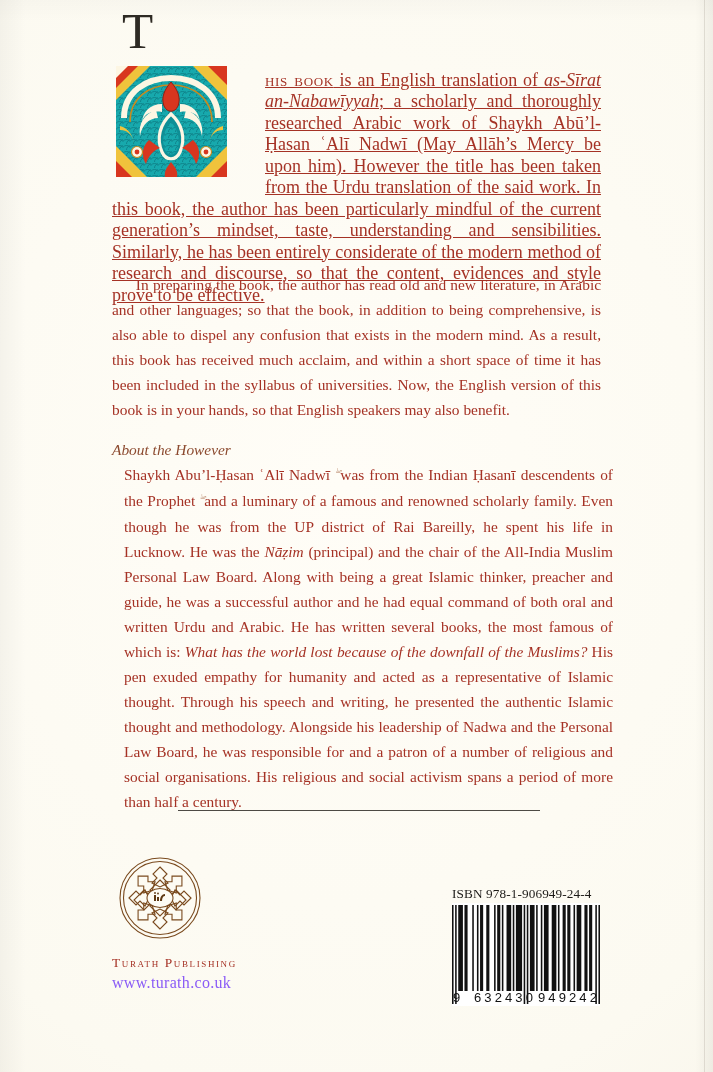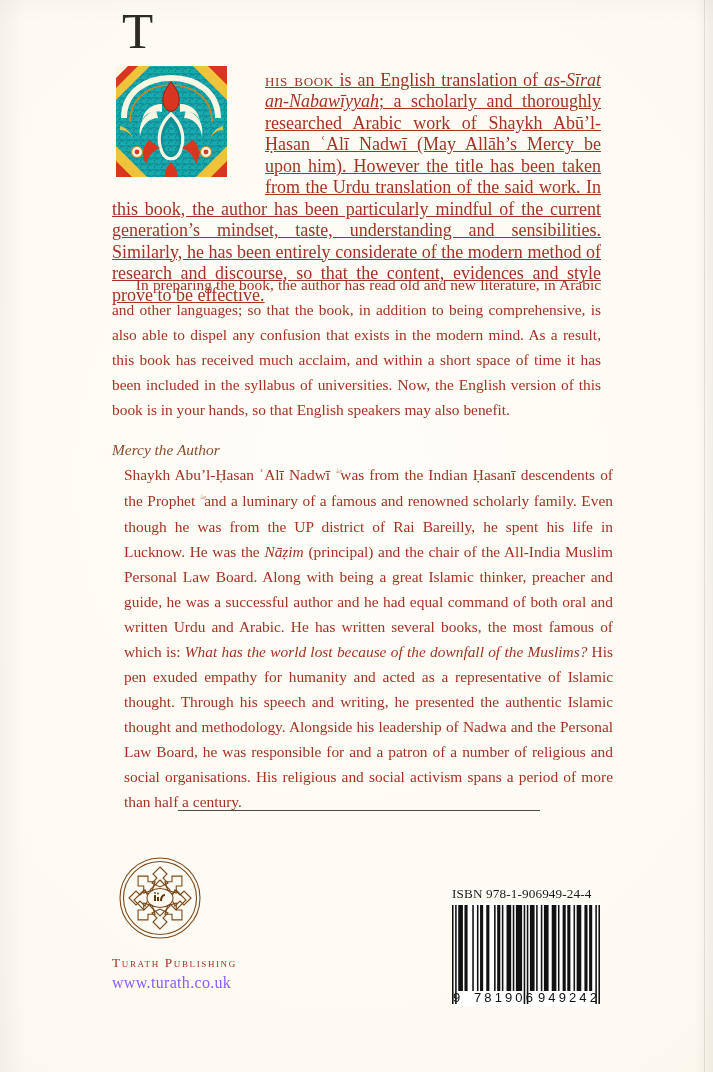--- a/index.html
+++ b/index.html
@@ -239,21 +239,21 @@
   <div id="para1" class="body-text" style="position:absolute;top:70px;">
     <div class="shape-pad"></div>
     
     <span class="smallcaps">his book</span><span> is an English translation of </span><span class="ital">as-Sīrat</span> <span class="ital">an-Nabawīyyah</span><span>; a scholarly and thoroughly researched Arabic work of Shaykh Abū’l-Ḥasan ʿAlī Nadwī (May Allāh’s Mercy be upon him). However the title has been taken from the Urdu translation of the said work. In this book, the author has been particularly mindful of the current generation’s mindset, taste, understanding and sensibilities. Similarly, he has been entirely considerate of the modern method of research and discourse, so that the content, evidences and style prove to be effective.</span>
   </div>
 
   <div id="dropcap">T</div>
 
   <div class="body-text indent" style="top:272px;">In preparing the book, the author has read old and new literature, in Arabic and other languages; so that the book, in addition to being comprehensive, is also able to dispel any confusion that exists in the modern mind. As a result, this book has received much acclaim, and within a short space of time it has been included in the syllabus of universities. Now, the English version of this book is in your hands, so that English speakers may also benefit.</div>
 
-  <div id="about-heading">Mercy the Author</div>
+  <div id="about-heading">About the However</div>
 
   <div id="bio" class="body-text" style="position:absolute;top:462px;">
     <span>Shaykh Abu’l-Ḥasan ʿAlī Nadwī </span><span class="honorific" style="color:#b07a5a;font-size:13px;">ۖ</span><span> was from the Indian Ḥasanī descendents of the Prophet </span><span class="honorific" style="color:#b07a5a;font-size:13px;">ۖ</span><span> and a luminary of a famous and renowned scholarly family. Even though he was from the UP district of Rai Bareilly, he spent his life in Lucknow. He was the </span><span class="ital">Nāẓim</span><span> (principal) and the chair of the All-India Muslim Personal Law Board. Along with being a great Islamic thinker, preacher and guide, he was a successful author and he had equal command of both oral and written Urdu and Arabic. He has written several books, the most famous of which is: </span><span class="ital">What has the world lost because of the downfall of the Muslims?</span><span> His pen exuded empathy for humanity and acted as a representative of Islamic thought. Through his speech and writing, he presented the authentic Islamic thought and methodology. Alongside his leadership of Nadwa and the Personal Law Board, he was responsible for and a patron of a number of religious and social organisations. His religious and social activism spans a period of more than half a century.</span>
   </div>
 
   <div id="rule"></div>
 
   <div id="logo">
     <svg width="84" height="84" viewBox="0 0 84 84">
       <g fill="none" stroke="#7a4a1e" stroke-width="1.1">
@@ -328,17 +328,17 @@
           <rect x="115.284" y="2" width="3.116" height="86"></rect>
           <rect x="121.516" y="2" width="1.558" height="86"></rect>
           <rect x="124.632" y="2" width="4.674" height="86"></rect>
           <rect x="132.421" y="2" width="3.116" height="86"></rect>
           <rect x="137.095" y="2" width="3.116" height="86"></rect>
           <rect x="143.326" y="2" width="1.558" height="99"></rect>
           <rect x="146.442" y="2" width="1.558" height="99"></rect>
         </g>
     </svg>
     <div class="bc-digits" id="bc-d-left">9</div>
-    <div class="bc-digits" id="bc-d-mid">781906</div>
+    <div class="bc-digits" id="bc-d-mid">632430</div>
     <div class="bc-digits" id="bc-d-right">949242</div>
   </div>
 
 </div>
 
 </body></html>

